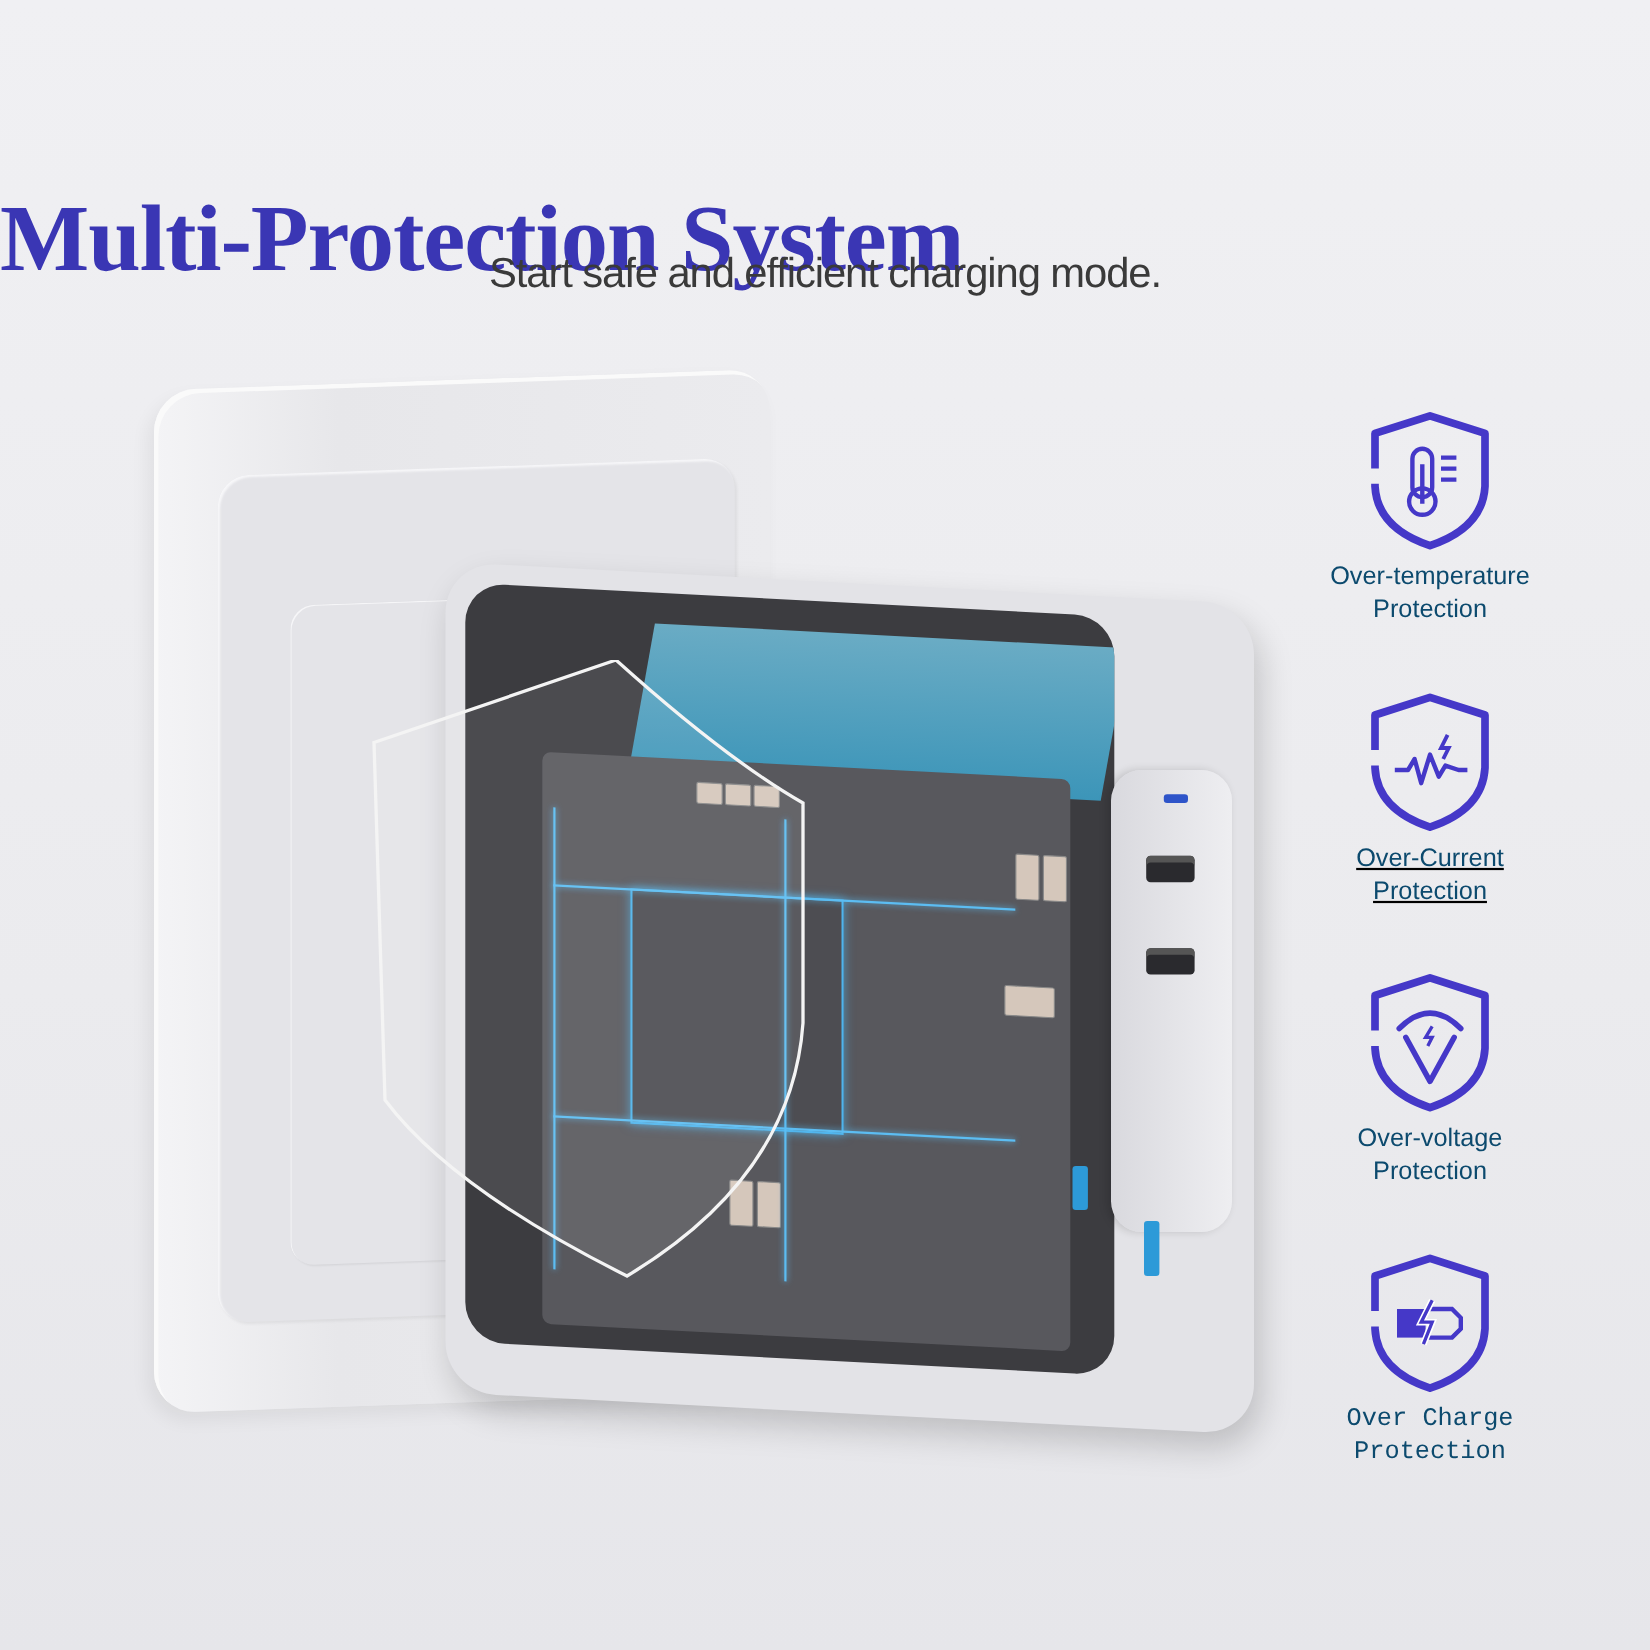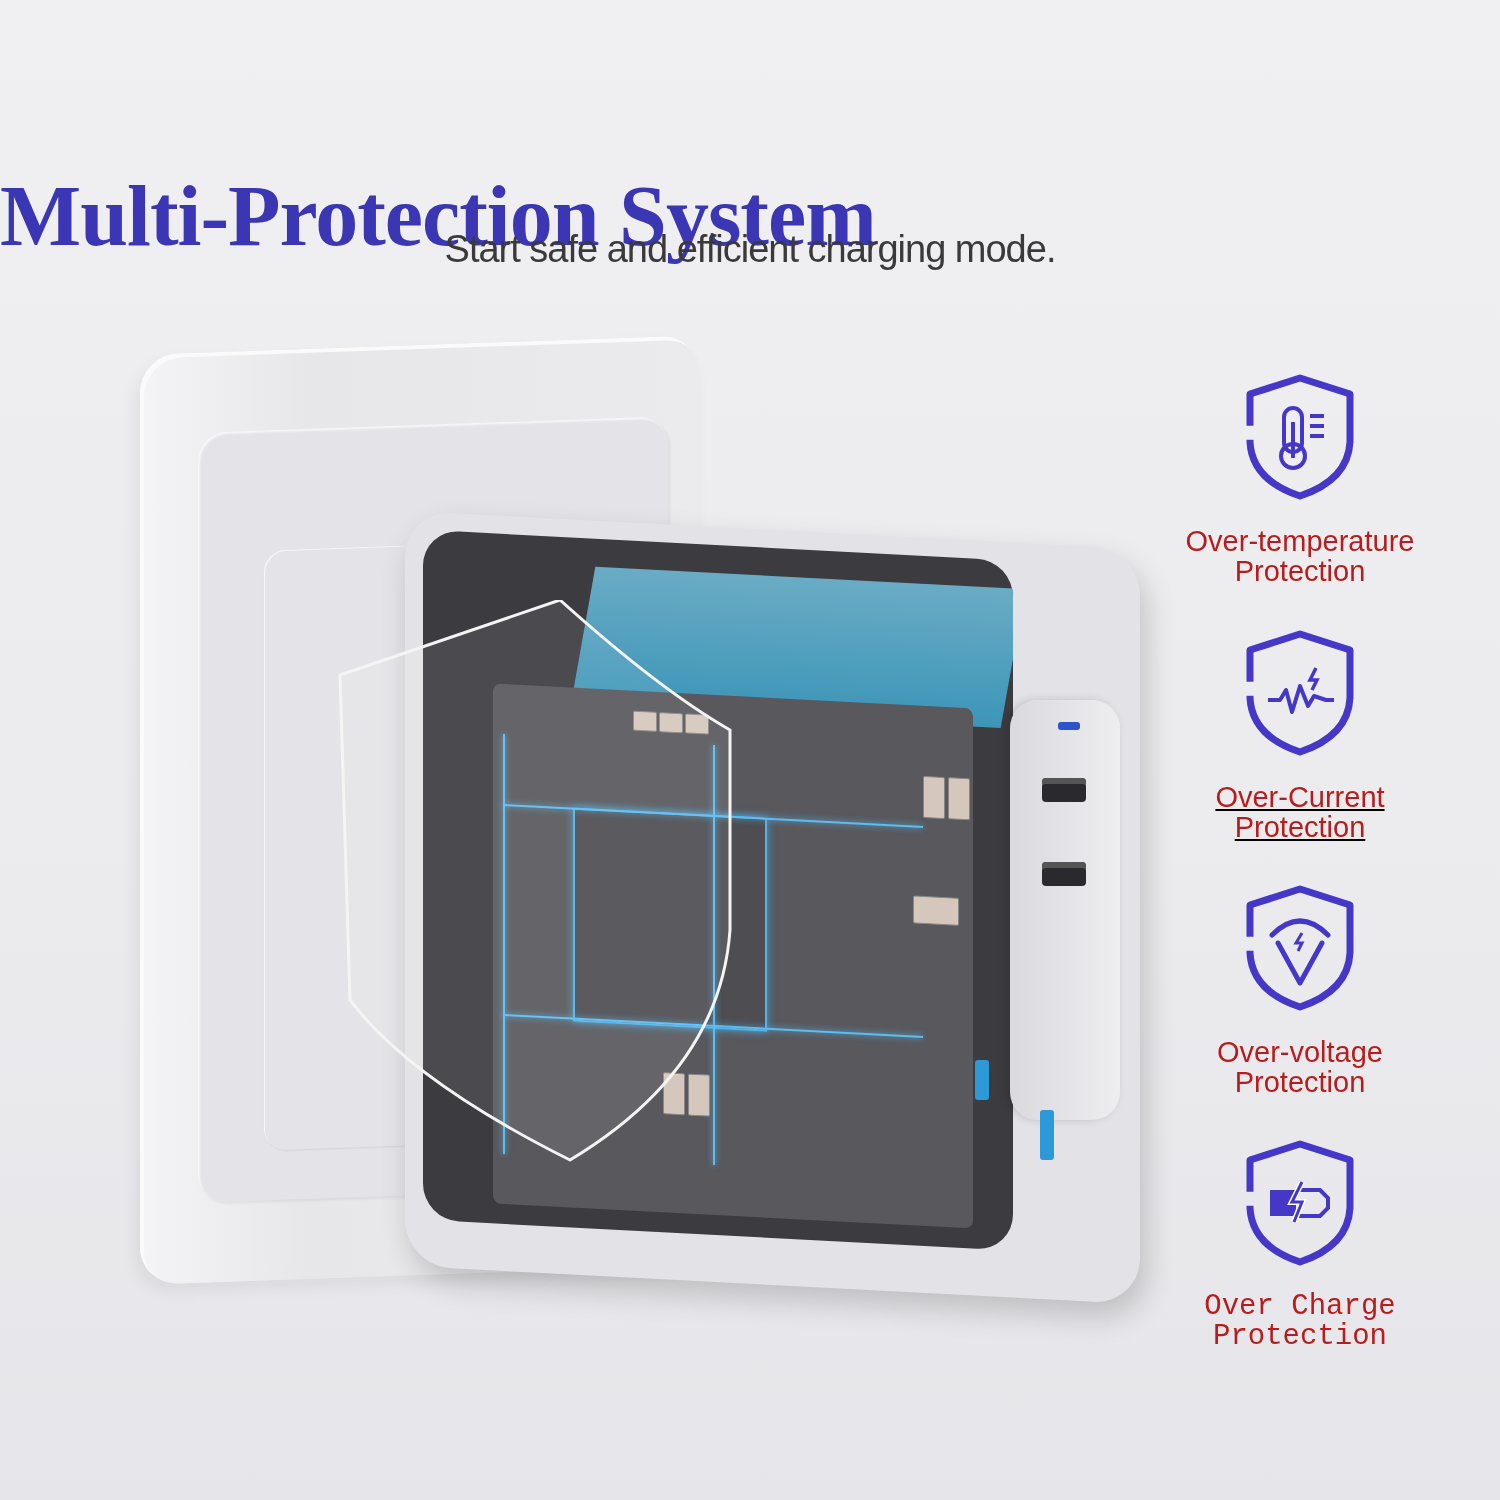--- a/index.html
+++ b/index.html
@@ -79,21 +79,21 @@
     }
     .blue-clip {
       position:absolute; background:#2d9ad8; border-radius:3px;
     }
     
     .feature {
       position:absolute; left:1170px; width:260px; text-align:center;
     }
     .feature svg { display:block; margin:0 auto; }
     .feature-label {
-      margin-top:24px; font-size:29px; line-height:30px; color:#b91c1c;
+      margin-top:6px; font-size:23px; line-height:30px; color:#0c4a6e;
     }
   </style>
 </head>
 <body>
 
 <h1 class="title">Multi-Protection System</h1>
 <div class="subtitle">Start safe and efficient charging mode.</div>
 
 <div class="plate">
   <div class="plate-inner">

